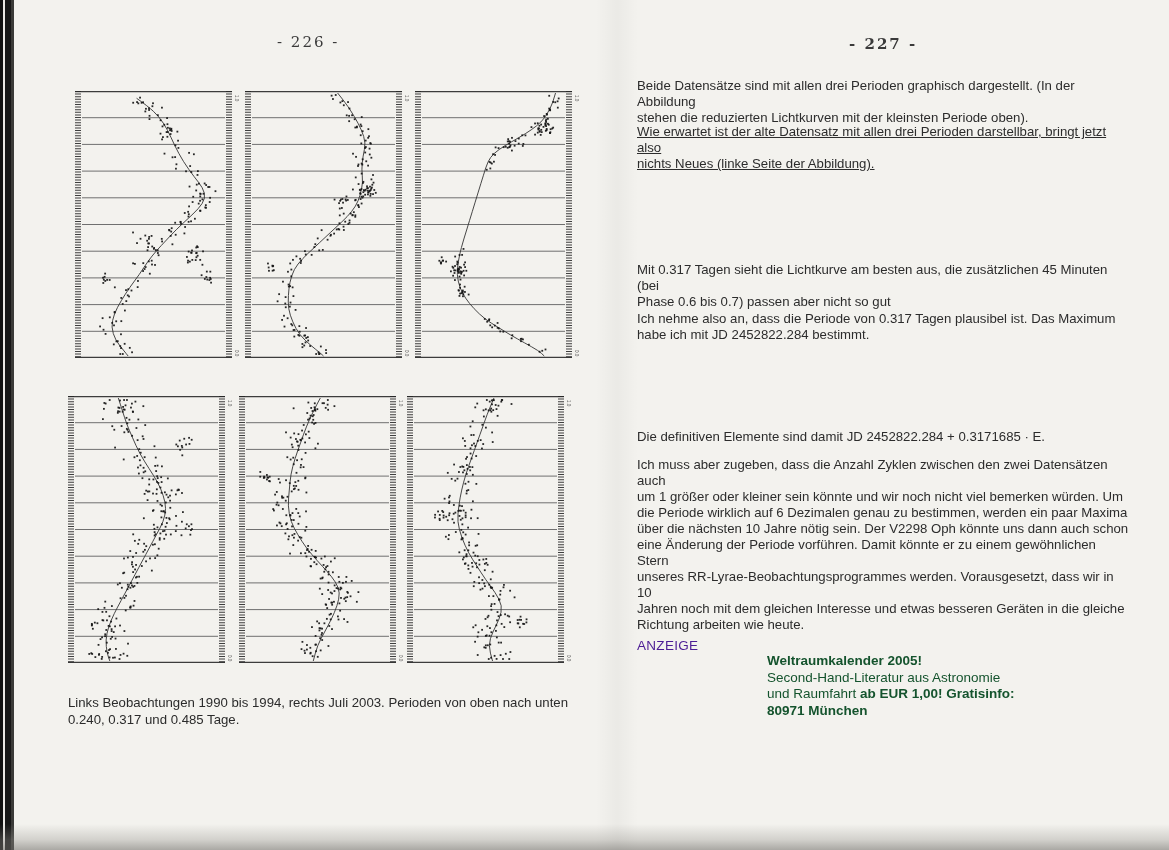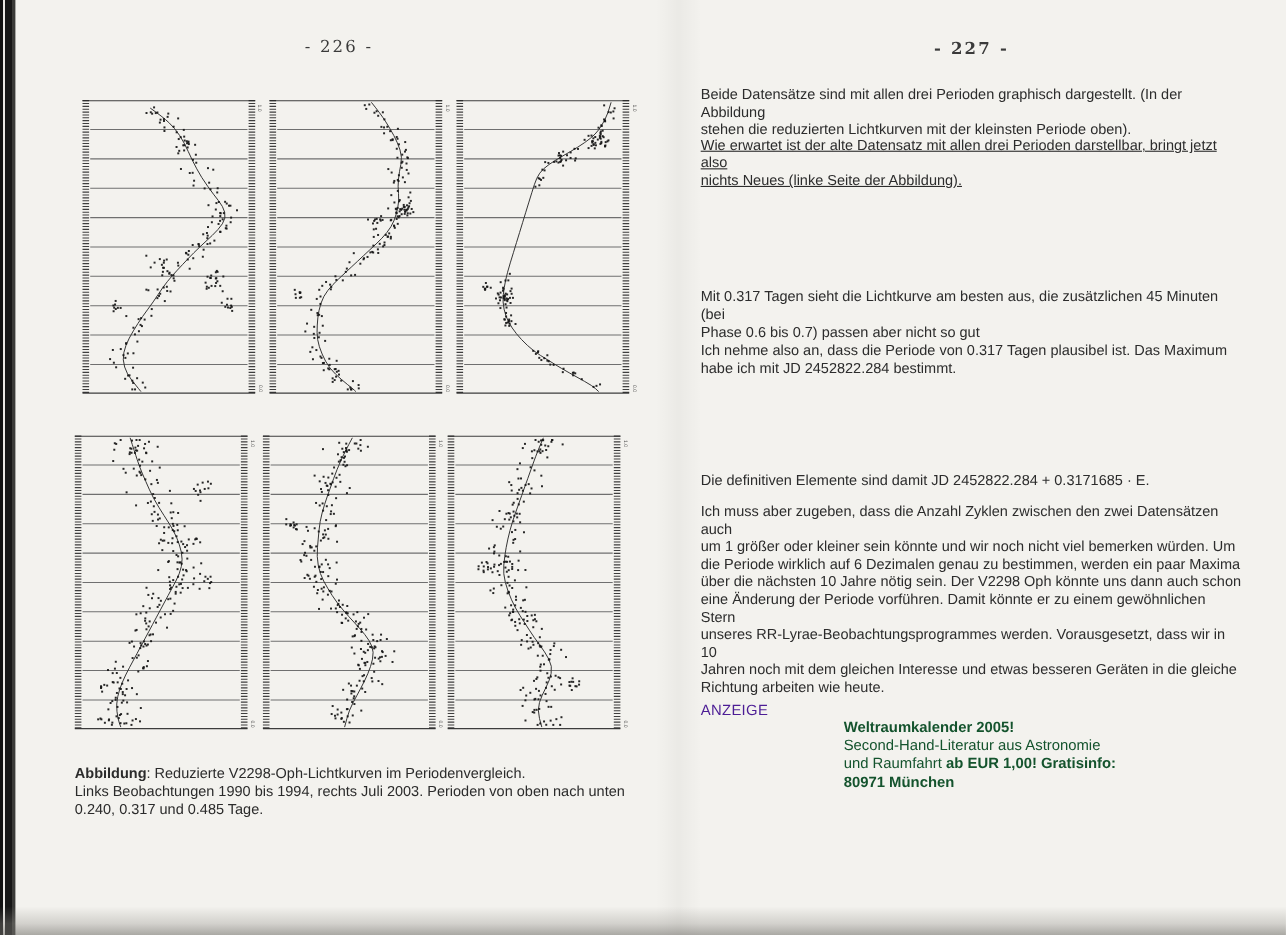--- a/index.html
+++ b/index.html
@@ -1475,21 +1475,20 @@
         <rect x="118.52283985817571" y="225.49801906077911" width="1.8" height="1.8" fill="#161616" opacity="0.92"></rect>
         <rect x="111.52682345602194" y="222.87069412453667" width="1.8" height="1.8" fill="#161616" opacity="0.92"></rect>
         <rect x="118.6485681892722" y="222.4417725310648" width="1.8" height="1.8" fill="#161616" opacity="0.92"></rect>
         <rect x="111.90032317926408" y="230.3976632088459" width="1.8" height="1.8" fill="#161616" opacity="0.92"></rect>
         <text x="160" y="4" font-size="4.6" fill="#4a4a4a" transform="rotate(90 160 4)">1.0</text>
         <text x="160" y="259" font-size="4.6" fill="#4a4a4a" transform="rotate(90 160 259)">0.0</text>
       </svg>
     </div>
 
   <div class="caption">
-    <div><b>Abbildung</b><span>: Reduzierte V2298-Oph-Lichtkurven im Periodenvergleich.</span></div>
     <div>Links Beobachtungen 1990 bis 1994, rechts Juli 2003. Perioden von oben nach unten</div>
     <div>0.240, 0.317 und 0.485 Tage.</div>
   </div>
 </div>
 
 <div class="page page-right">
   <div class="page-number right">-  227  -</div>
 
   <div class="para p1">Beide Datensätze sind mit allen drei Perioden graphisch dargestellt. (In der Abbildung
 stehen die reduzierten Lichtkurven mit der kleinsten Periode oben).</div>

